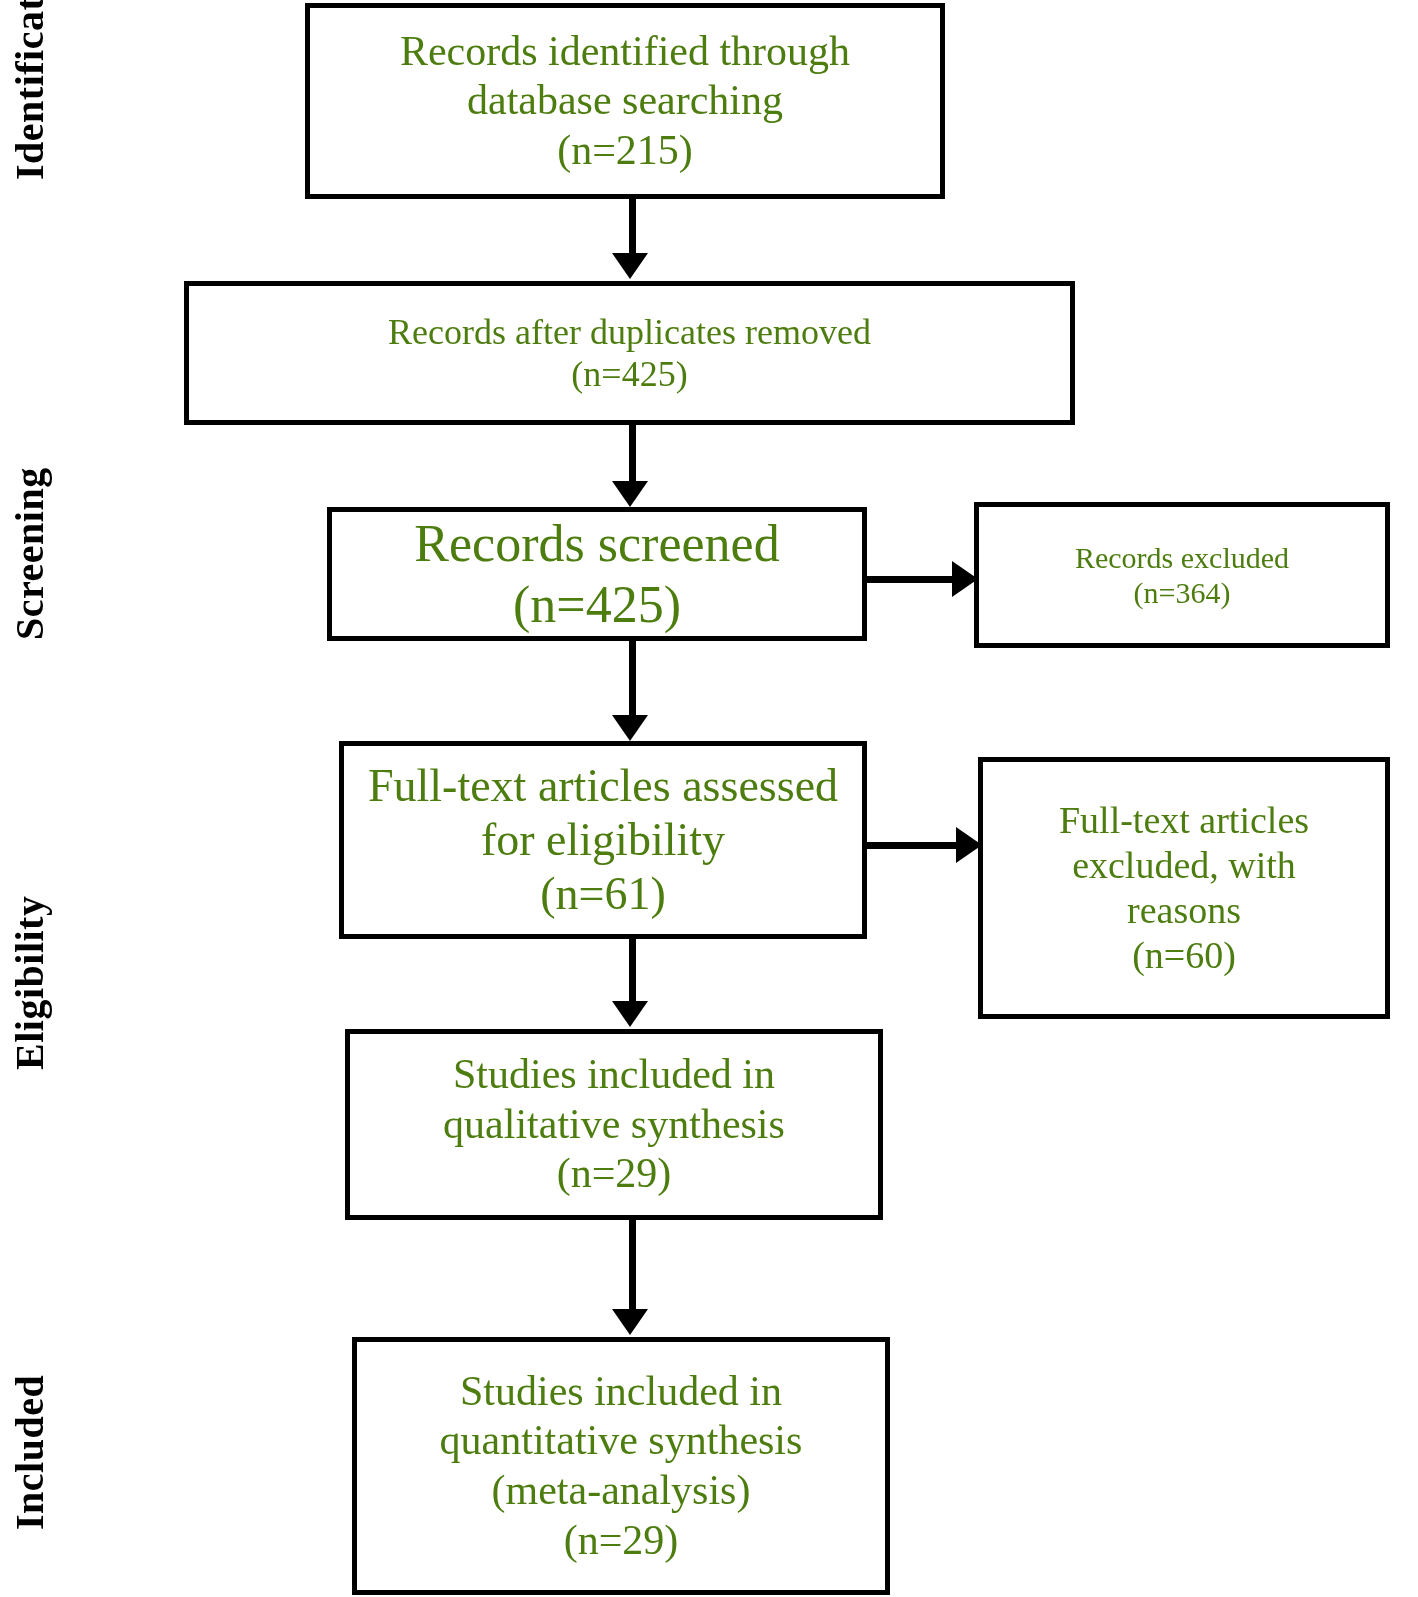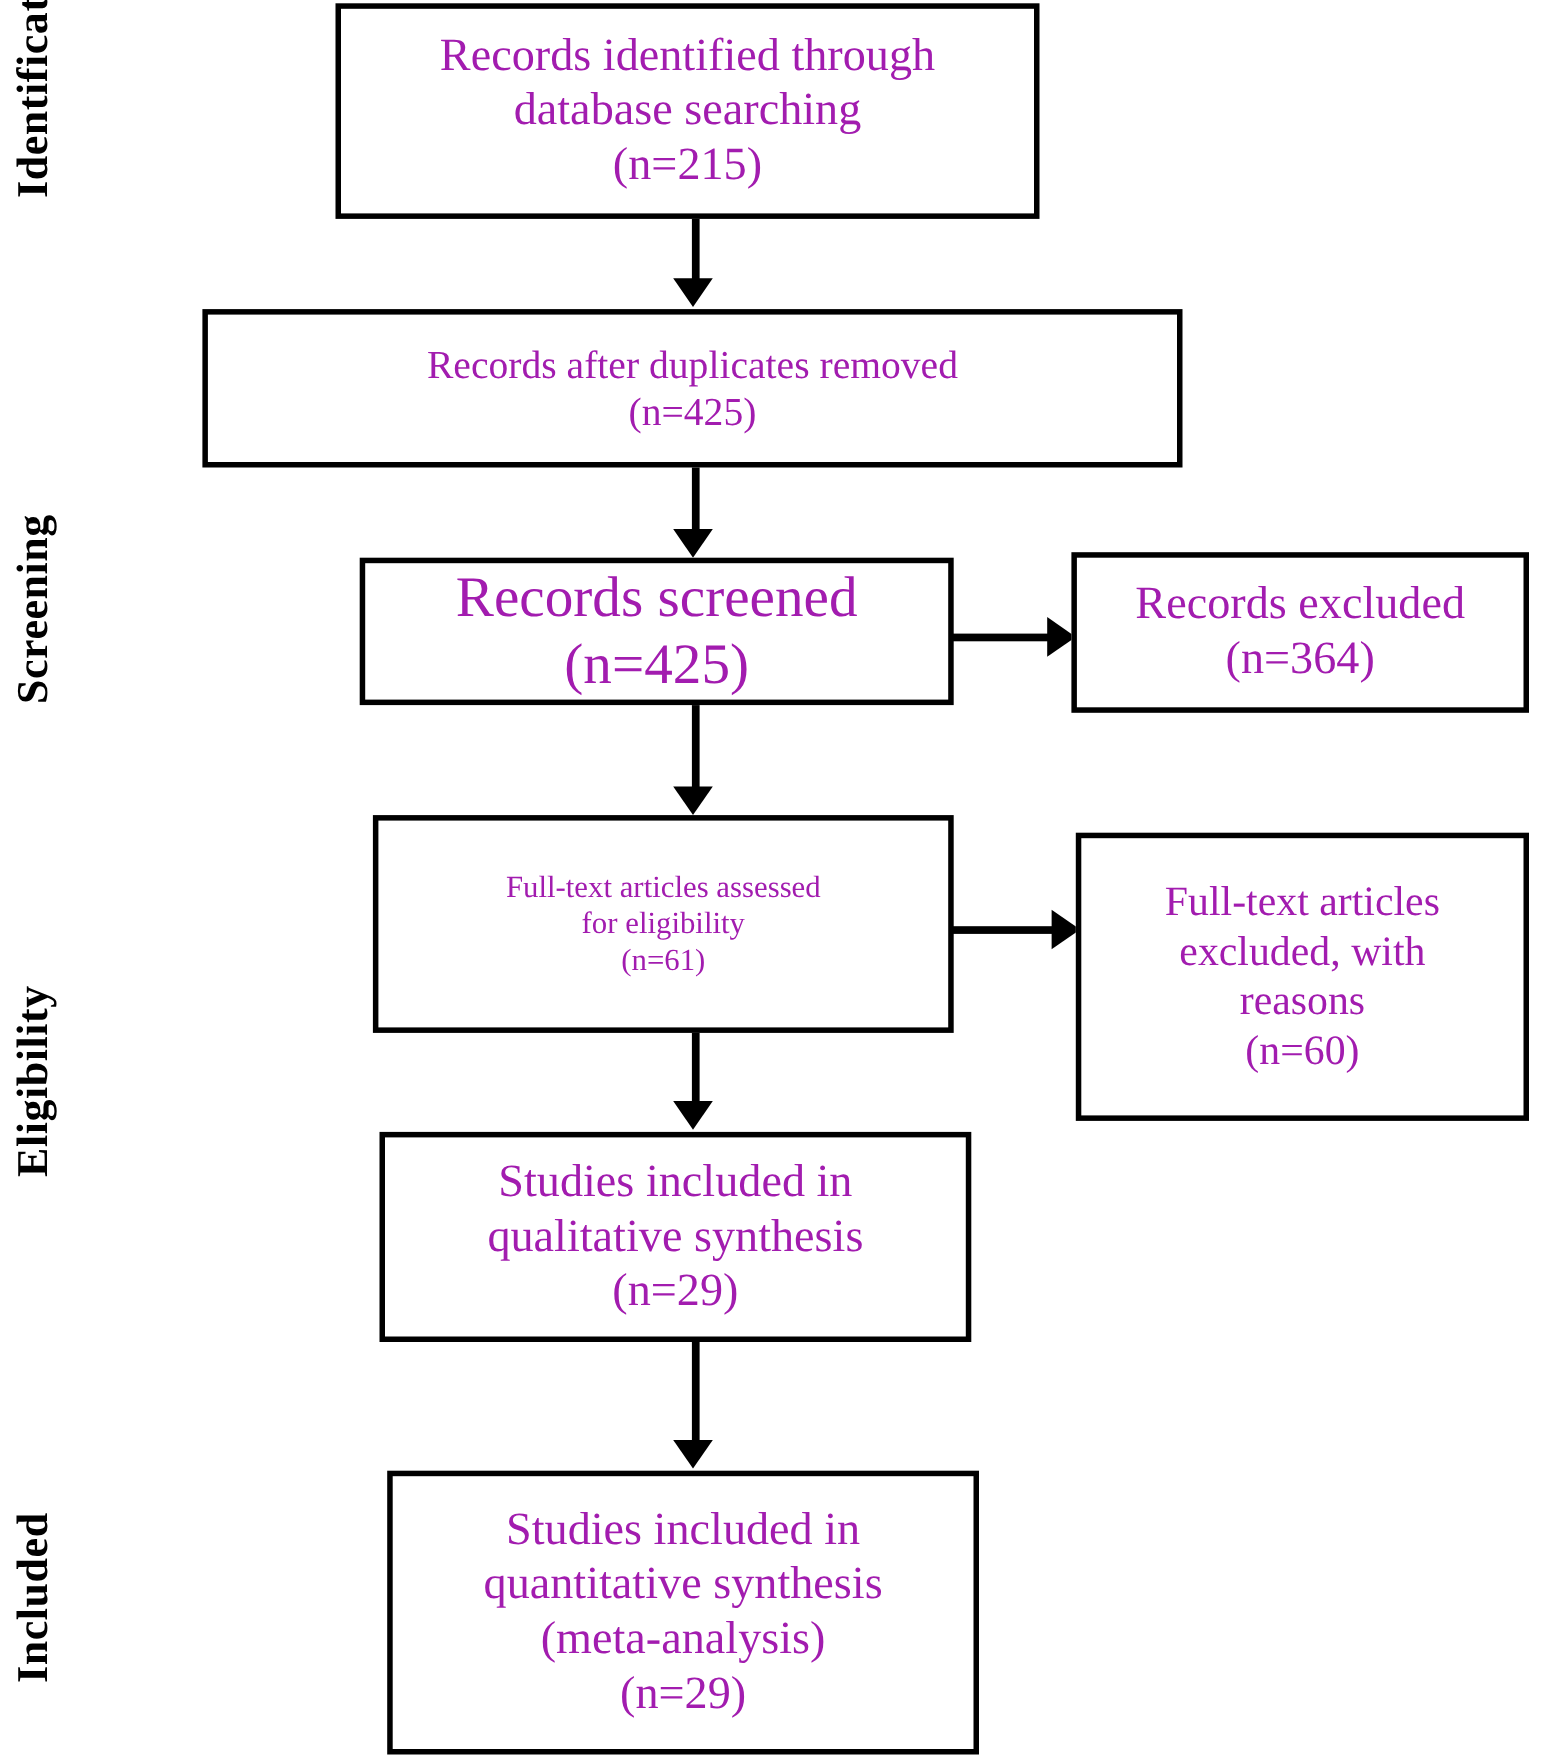--- a/index.html
+++ b/index.html
@@ -34,21 +34,21 @@
   .flow-box {
     position: absolute;
     box-sizing: border-box;
     border: 5px solid #000000;
     background: #ffffff;
     display: flex;
     flex-direction: column;
     align-items: center;
     justify-content: center;
     text-align: center;
-    color: #a21caf;
+    color: #4d7c0f;
     font-family: "Liberation Serif", "DejaVu Serif", serif;
     font-size: 41px;
     line-height: 1.18;
     padding: 2px 10px;
   }
   .flow-box .line { display: block; white-space: nowrap; }
 
   
   .v-line {
     position: absolute;
@@ -106,29 +106,29 @@
   <div class="arrow-down" style="left:612px; top:481px;"></div>
 
   <div class="flow-box" style="left:327px; top:507px; width:540px; height:134px; font-size:52px;">
     <span class="line">Records screened</span>
     <span class="line">(n=425)</span>
   </div>
 
   <div class="h-line" style="left:865px; top:576px; width:93px;"></div>
   <div class="arrow-right" style="left:952px; top:561px;"></div>
 
-  <div class="flow-box" style="left:974px; top:502px; width:416px; height:146px; font-size:42px;">
+  <div class="flow-box" style="left:974px; top:502px; width:416px; height:146px; font-size:30px;">
     <span class="line">Records excluded</span>
     <span class="line">(n=364)</span>
   </div>
 
   <div class="v-line" style="left:629px; top:641px; height:76px;"></div>
   <div class="arrow-down" style="left:612px; top:715px;"></div>
 
-  <div class="flow-box" style="left:339px; top:741px; width:528px; height:198px; font-size:28px;">
+  <div class="flow-box" style="left:339px; top:741px; width:528px; height:198px; font-size:46px;">
     <span class="line">Full-text articles assessed</span>
     <span class="line">for eligibility</span>
     <span class="line">(n=61)</span>
   </div>
 
   <div class="h-line" style="left:865px; top:842px; width:96px;"></div>
   <div class="arrow-right" style="left:956px; top:827px;"></div>
 
   <div class="flow-box" style="left:978px; top:757px; width:412px; height:262px; font-size:38px;">
     <span class="line">Full-text articles</span>

